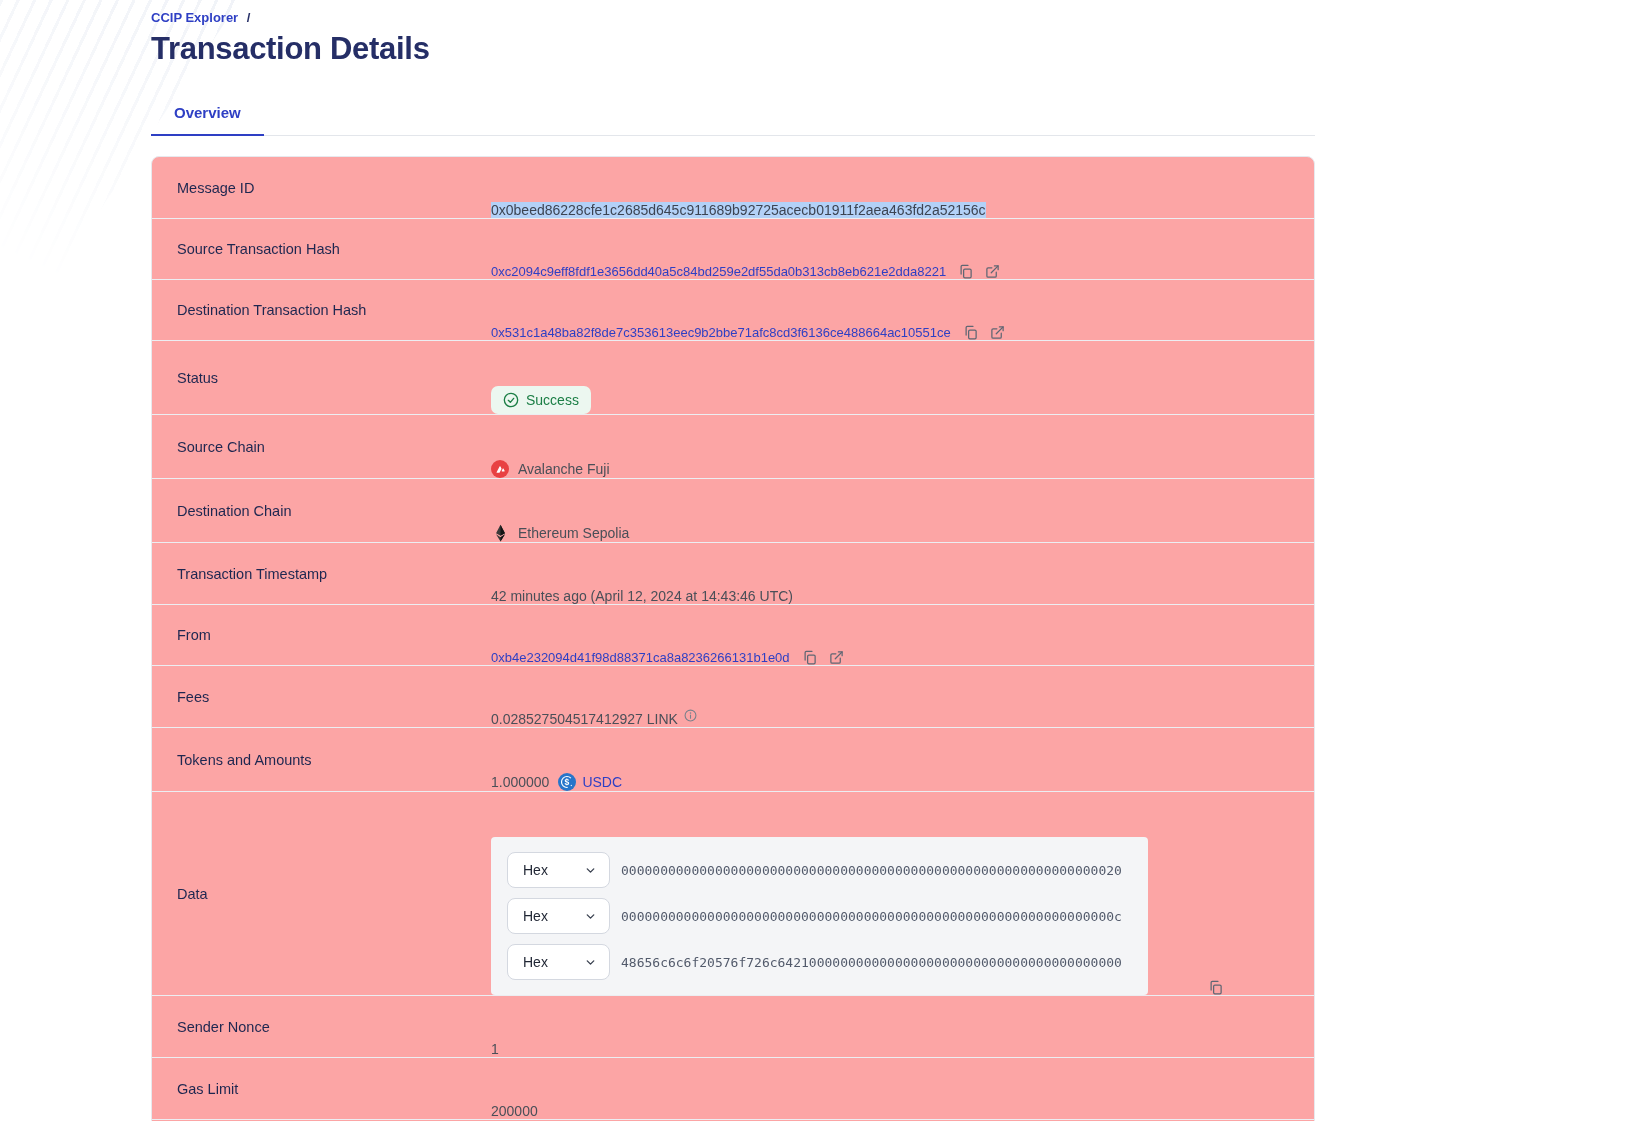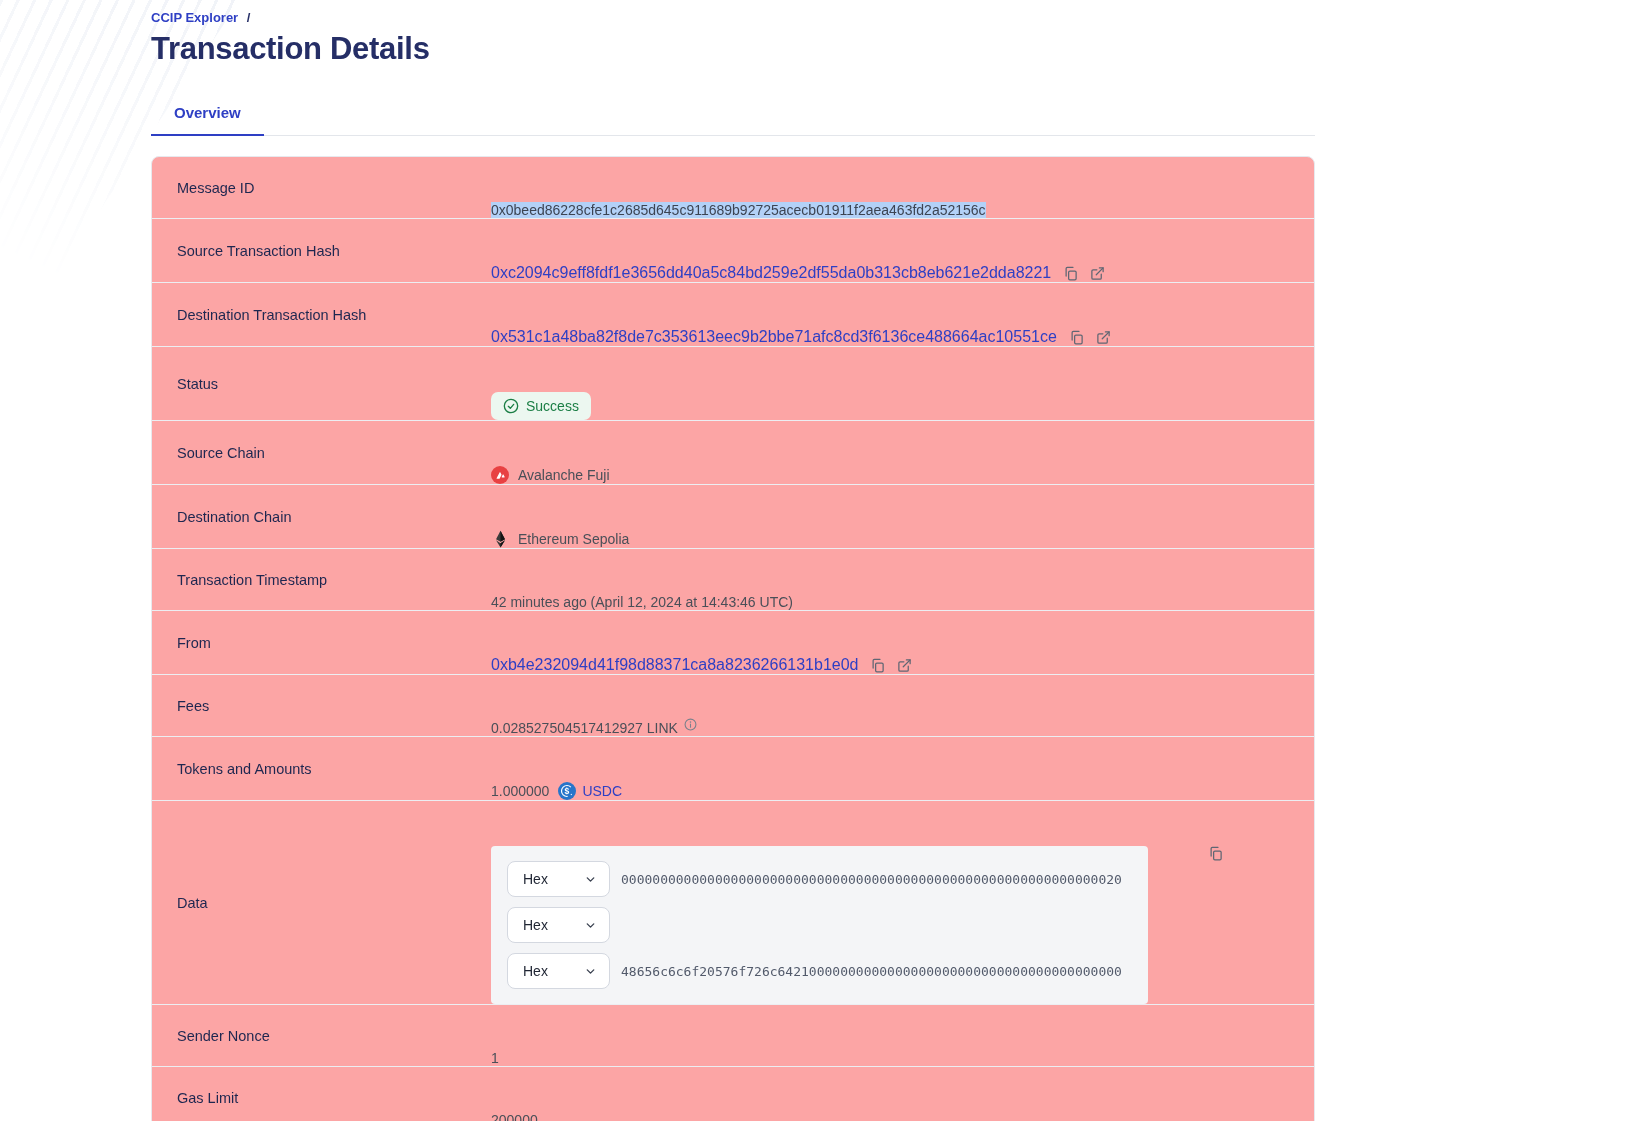--- a/index.html
+++ b/index.html
@@ -32,21 +32,21 @@
   .tabs{margin-top:37px;border-bottom:1px solid #e3e6eb;display:flex;}
   .tab{padding:0 23px 13px 23px;font-size:15px;font-weight:bold;color:var(--accent-blue);
     border-bottom:2px solid var(--accent-blue);margin-bottom:-1px;cursor:pointer;}
   .card{margin-top:20px;border:1px solid var(--border-gray);border-radius:8px;background:#fca5a5;}
   .row{display:flex;align-items:center;min-height:46px;padding-left:25px;}
   .row + .row{border-top:1px solid #eceef2;}
   .row.status-row{min-height:52px;}
   .row.data-row{min-height:190px;align-items:center;}
   .label{width:314px;flex:0 0 314px;font-size:14.5px;color:var(--label-navy);}
   .value{font-size:14px;color:var(--value-gray);display:flex;align-items:center;margin-top:45px;}
-  .hash-link{color:var(--accent-blue);text-decoration:none;cursor:pointer;font-size:16px;}
+  .hash-link{color:var(--accent-blue);text-decoration:none;cursor:pointer;font-size:13px;}
   .sel{background:var(--selection-blue);color:#3c4453;}
   .icon-btn{background:none;border:none;cursor:pointer;padding:0;display:inline-flex;
     align-items:center;color:var(--icon-gray);margin-left:12px;}
   .icon-btn svg{width:15px;height:15px;}
   .badge{display:inline-flex;align-items:center;gap:7px;background:var(--success-bg);
     color:var(--success-green);font-size:14px;padding:6px 12px;border-radius:7px;}
   .badge svg{width:16px;height:16px;}
   .chain{display:flex;align-items:center;gap:9px;text-align:center;}
   .chain-icon{width:18px;height:18px;display:inline-flex;}
   .info-icon{width:13px;height:13px;color:#7a818c;margin-left:6px;transform:translateY(-4px);}
@@ -219,38 +219,39 @@
               <circle cx="10" cy="10" r="6.1" fill="none" stroke="#fff" stroke-width="1.3" stroke-dasharray="24 8" stroke-dashoffset="-4" transform="rotate(45 10 10)"></circle>
               <text x="10" y="13.6" text-anchor="middle" font-family="Liberation Sans, sans-serif" font-size="9.5" font-weight="bold" fill="#fff">$</text>
             </svg>
         </span>
         <a class="token-link">USDC</a>
       </div>
     </div>
 
     <div class="row data-row">
       <div class="label">Data</div>
-      <div class="value" style="align-items:flex-start;gap:44px;">
+      <div class="value" style="align-items:flex-end;gap:44px;">
         <div class="data-panel">
           <div class="data-line">
             <div class="hex-select">
               <span>Hex</span>
               <svg viewBox="0 0 24 24" fill="none" stroke="currentColor" stroke-width="2.5" stroke-linecap="round" stroke-linejoin="round">
                   <polyline points="6 9 12 15 18 9"></polyline>
                 </svg>
             </div>
             <span class="hex-text">0000000000000000000000000000000000000000000000000000000000000020</span>
           </div>
           <div class="data-line">
             <div class="hex-select">
               <span>Hex</span>
               <svg viewBox="0 0 24 24" fill="none" stroke="currentColor" stroke-width="2.5" stroke-linecap="round" stroke-linejoin="round">
                   <polyline points="6 9 12 15 18 9"></polyline>
                 </svg>
             </div>
+            <span class="hex-text">000000000000000000000000000000000000000000000000000000000000000c</span>
           </div>
           <div class="data-line">
             <div class="hex-select">
               <span>Hex</span>
               <svg viewBox="0 0 24 24" fill="none" stroke="currentColor" stroke-width="2.5" stroke-linecap="round" stroke-linejoin="round">
                   <polyline points="6 9 12 15 18 9"></polyline>
                 </svg>
             </div>
             <span class="hex-text">48656c6c6f20576f726c64210000000000000000000000000000000000000000</span>
           </div>

